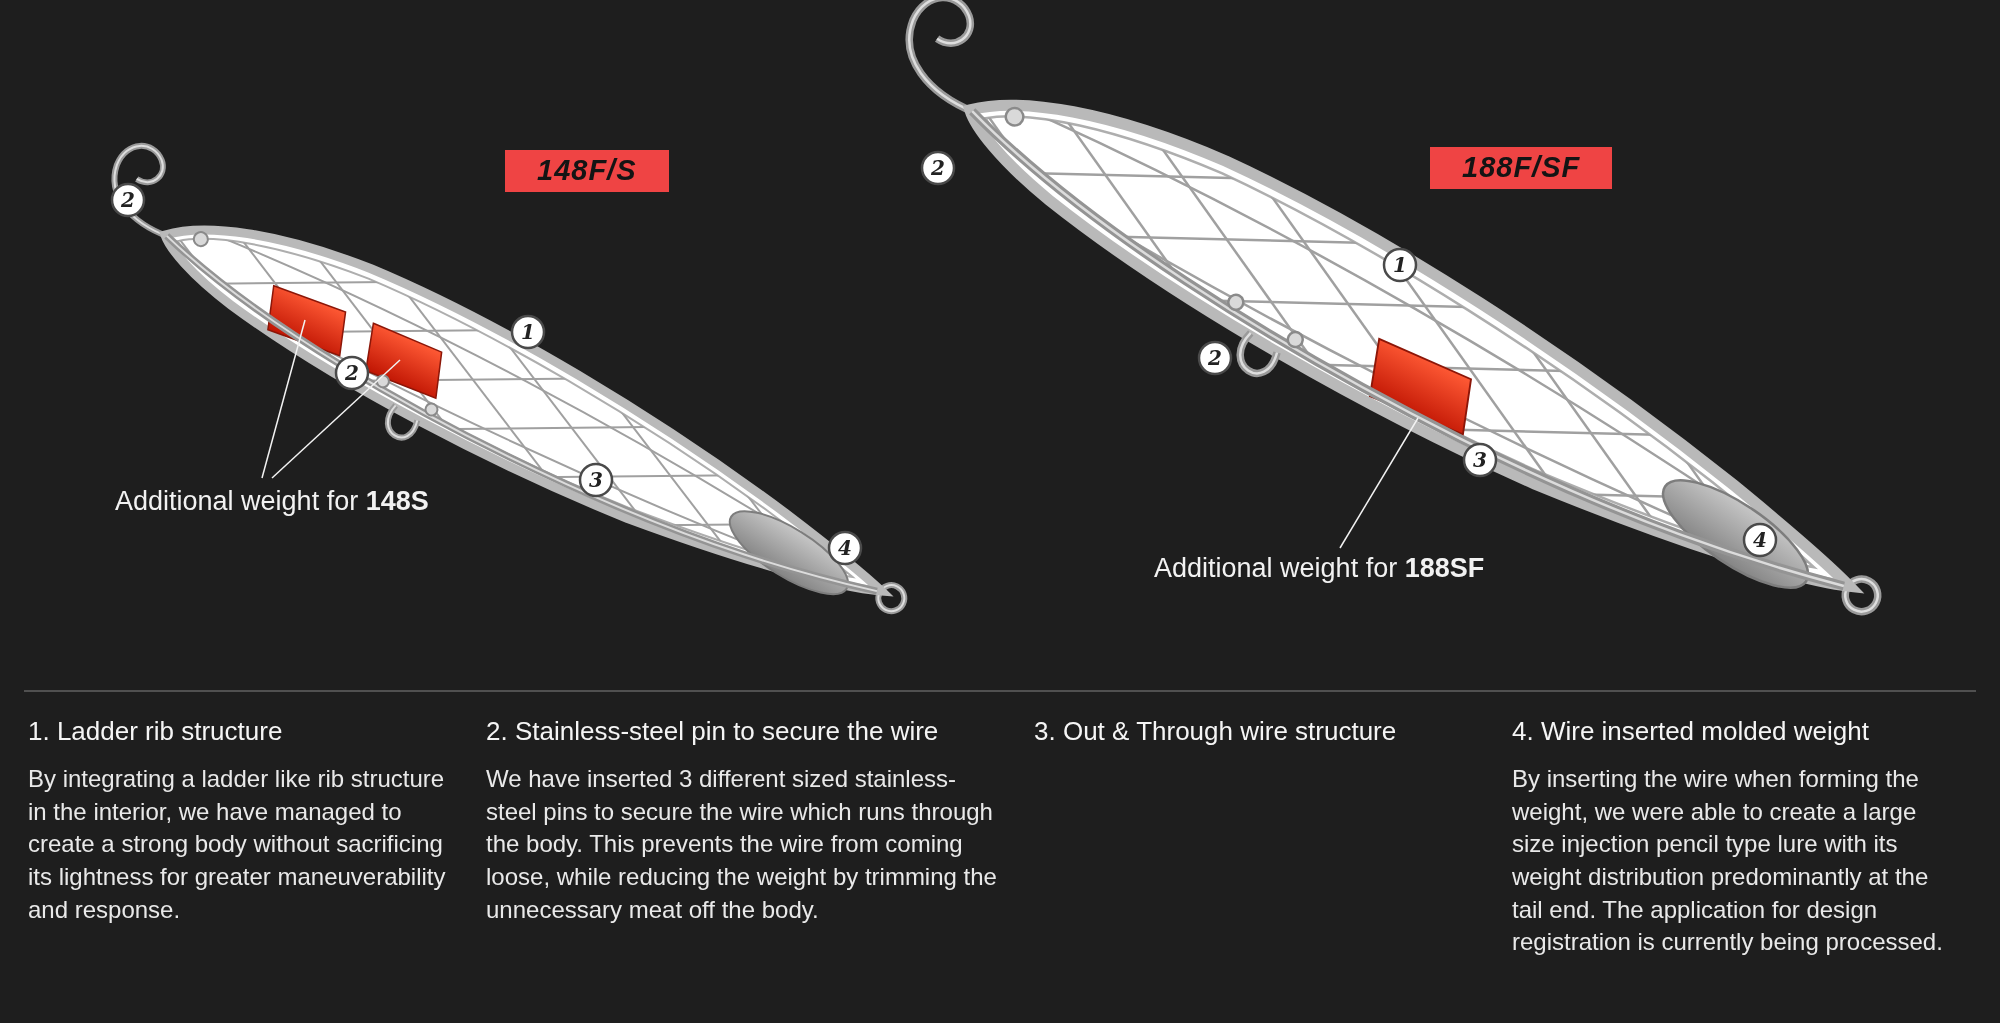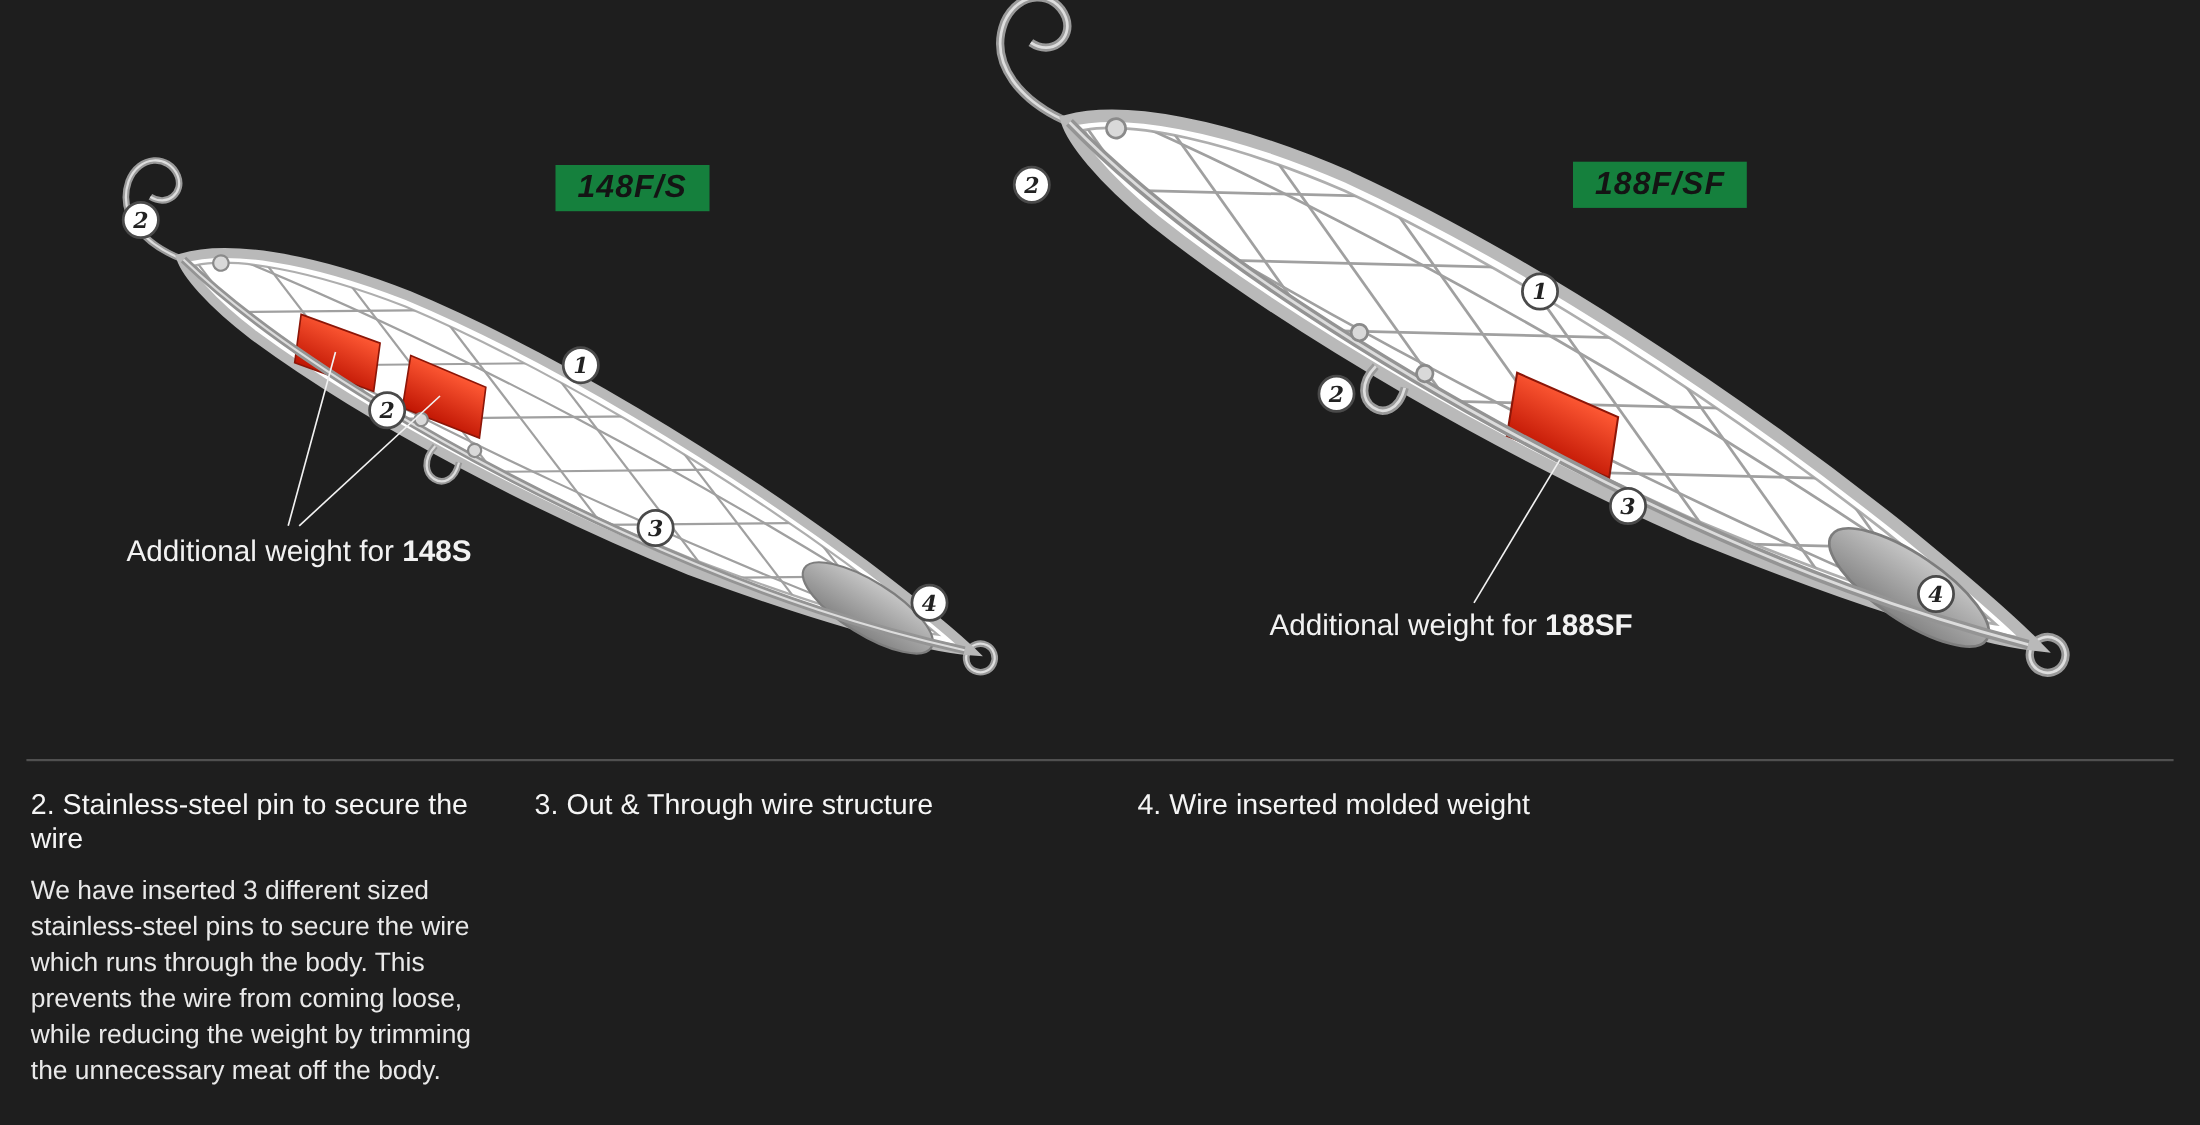--- a/index.html
+++ b/index.html
@@ -4,23 +4,23 @@
 <style>
   html,body { margin:0; padding:0; background:#111; }
   .canvas {
     position:relative; width:2000px; height:1023px;
     background:#1e1e1e; overflow:hidden;
     font-family:"Liberation Sans", sans-serif;
   }
   svg text { user-select:none; }
 
   .model-badge {
-    position:absolute; background:#15803d; color:#141414;
+    position:absolute; background:#ef4444; color:#141414;
     font-weight:bold; font-style:italic; font-size:29px;
-    padding:5px 20px; letter-spacing:1px; line-height:1.1;
+    padding:5px 32px; letter-spacing:1px; line-height:1.1;
   }
   #badge-left  { left:505px;  top:150px; }
   #badge-right { left:1430px; top:147px; }
 
   .weight-note { position:absolute; color:#f2f2f2; font-size:27px; }
   #note-left  { left:68px;   top:486px;margin-left:47px; }
   #note-right { left:1140px; top:553px;margin-left:14px; }
   .weight-note b { font-weight:bold; }
 
   .divider {
@@ -194,24 +194,29 @@
     <span>Additional weight for </span><b>148S</b>
   </div>
   <div class="weight-note" id="note-right">
     <span>Additional weight for </span><b>188SF</b>
   </div>
 
   <div class="divider"></div>
 
   <div class="features">
     <div class="feature">
+      <h3>1. Ladder rib structure</h3>
+      <p>By integrating a ladder like rib structure in the interior, we have managed to create a strong body without sacrificing its lightness for greater maneuverability and response.</p>
+    </div>
+    <div class="feature">
       <h3>2. Stainless-steel pin to secure the wire</h3>
       <p>We have inserted 3 different sized stainless-steel pins to secure the wire which runs through the body. This prevents the wire from coming loose, while reducing the weight by trimming the unnecessary meat off the body.</p>
     </div>
     <div class="feature">
       <h3>3. Out &amp; Through wire structure</h3>
     </div>
     <div class="feature">
       <h3>4. Wire inserted molded weight</h3>
+      <p>By inserting the wire when forming the weight, we were able to create a large size injection pencil type lure with its weight distribution predominantly at the tail end. The application for design registration is currently being processed.</p>
     </div>
   </div>
 
 </div>
 
 </body></html>

